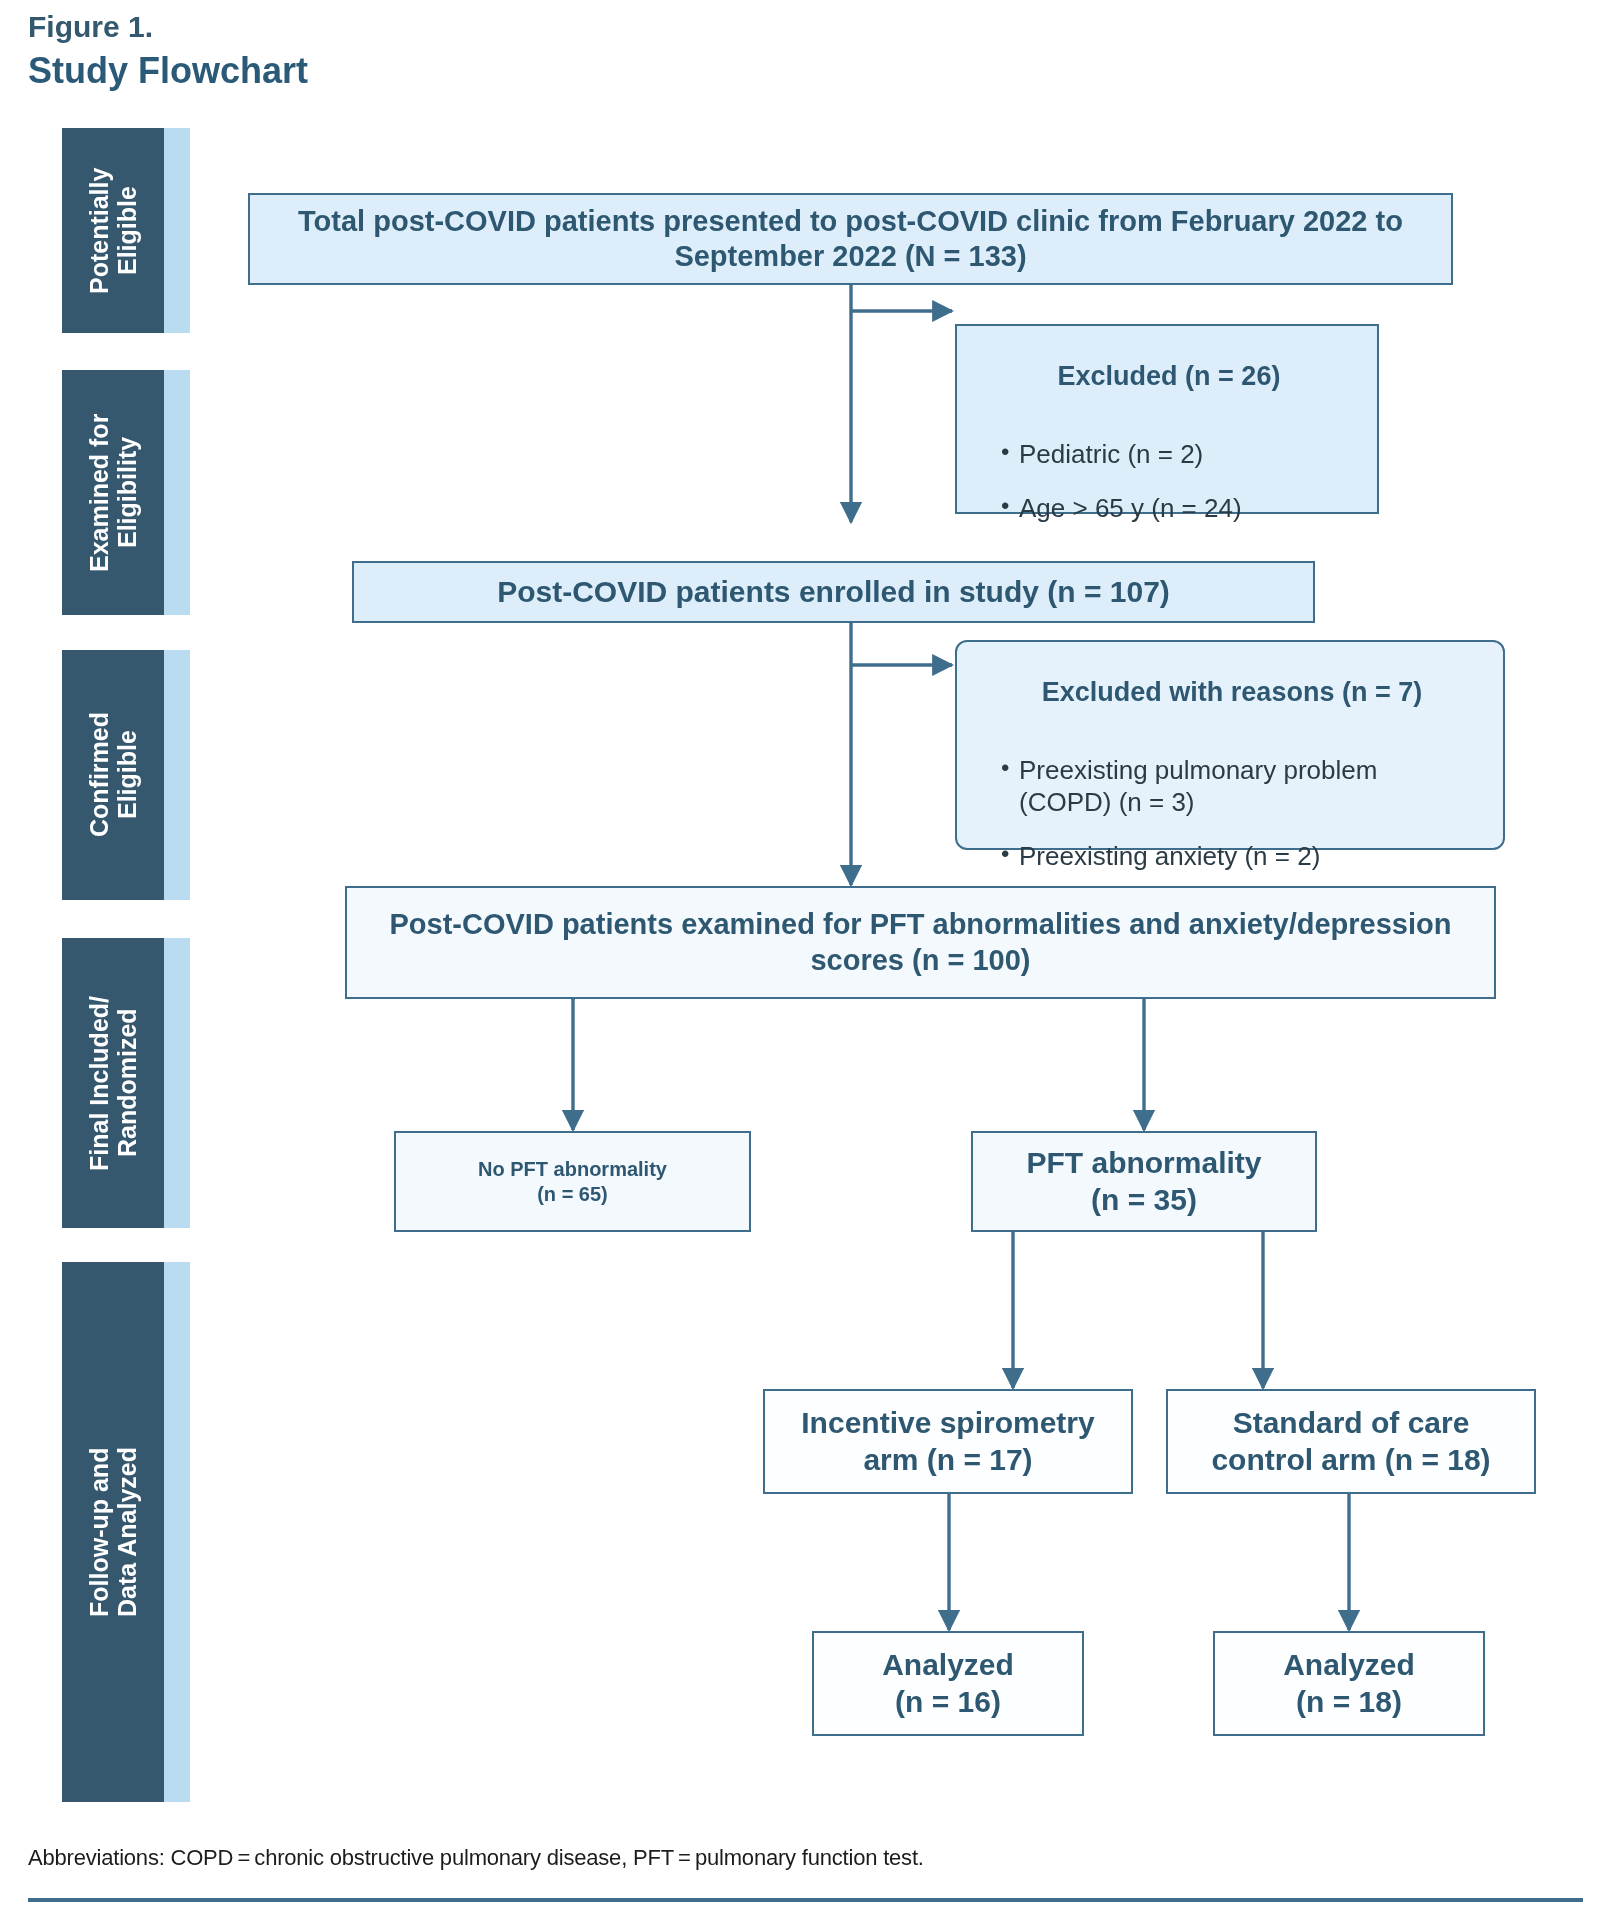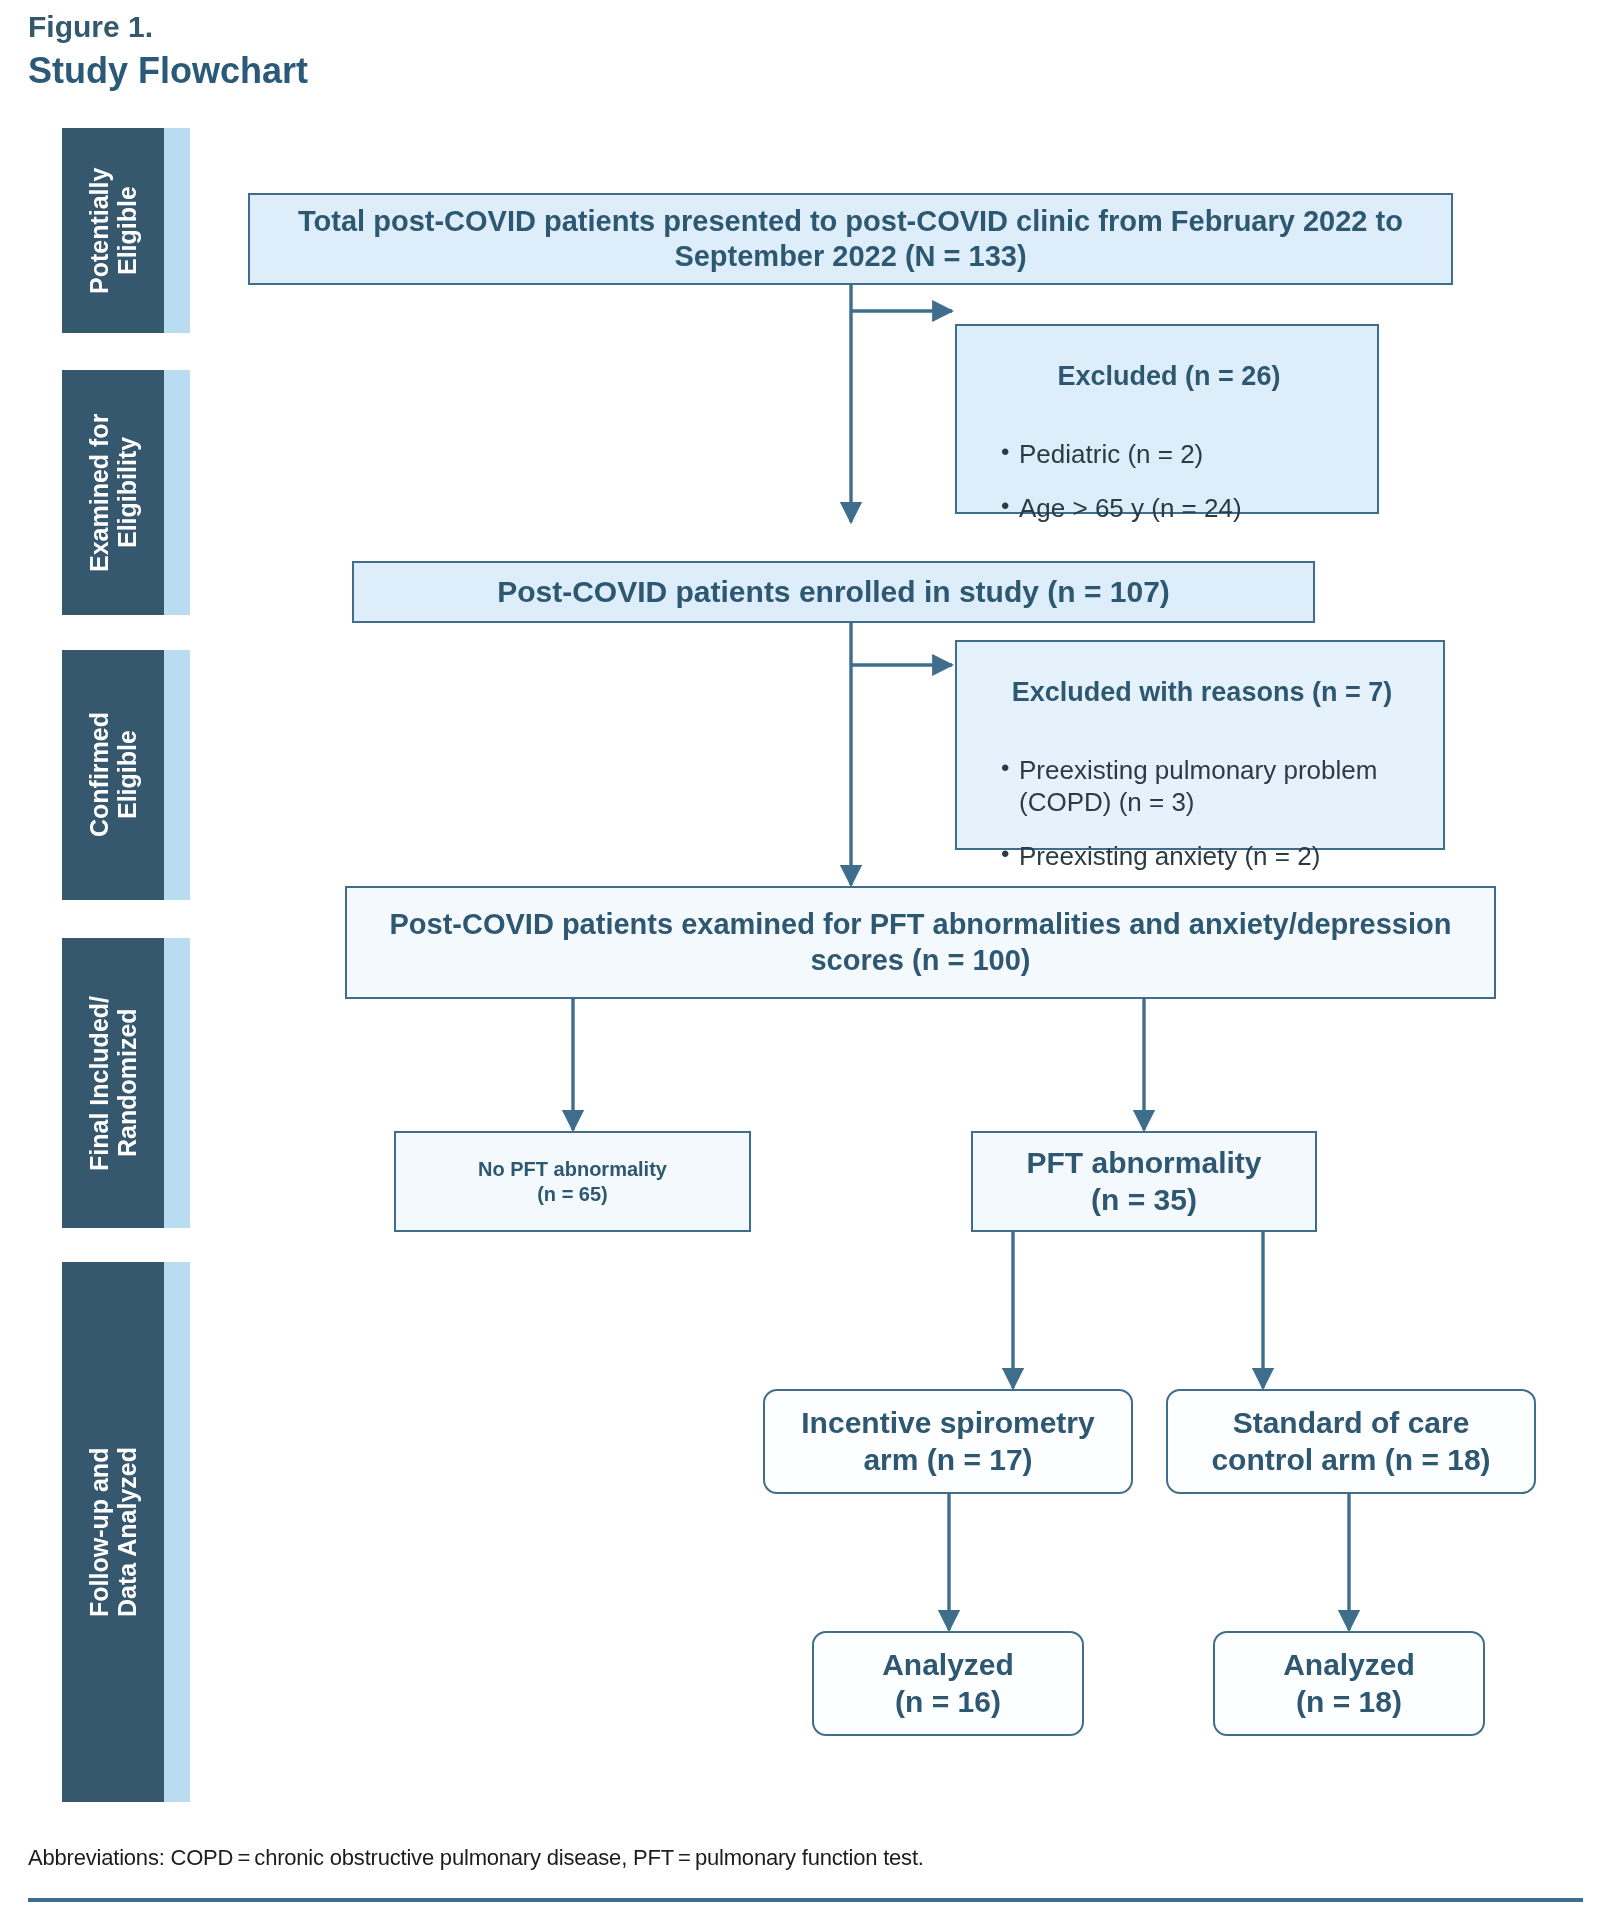--- a/index.html
+++ b/index.html
@@ -47,21 +47,21 @@
     position:absolute; box-sizing:border-box;
     border:2px solid #3f6d8c;
     display:flex; align-items:center; justify-content:center;
     text-align:center;
     line-height:1.22;
     white-space:pre-line;
   }
   .node.fill-blue{ background:#ddeefa;margin-top:38px; }
   .node.fill-paleblue{ background:#e6f2fb; }
   .node.fill-faint{ background:#f4f9fd; }
-  .node.fill-white{ background:#fdfeff;border-radius:14px; }
+  .node.fill-white{ background:#fdfeff; }
   .node.bold{ font-weight:700; }
   .node .node-text{ padding:4px 14px; display:block; }
 
   
   .node.listbox{
     display:block; text-align:left; padding:14px 18px 16px 22px;
   }
   .listbox .list-head{
     display:block; text-align:center; font-weight:700;
     font-size:27px; line-height:1.2; margin-bottom:6px;
@@ -168,21 +168,21 @@
   <ul>
     <li>Pediatric (n = 2)</li>
     <li>Age &gt; 65 y (n = 24)</li>
   </ul>
 </div>
 
 <div class="node fill-blue bold" style="left:352px; top:523px; width:963px; height:62px; font-size:30px;">
   <span class="node-text">Post-COVID patients enrolled in study (n = 107)</span>
 </div>
 
-<div class="node fill-paleblue listbox" style="left:955px; top:640px; width:490px; height:210px;">
+<div class="node fill-paleblue listbox" style="left:955px; top:640px; width:550px; height:210px;border-radius:12px;">
   <span class="list-head">Excluded with reasons (n = 7)</span>
   <ul>
     <li>Preexisting pulmonary problem
 (COPD) (n = 3)</li>
     <li>Preexisting anxiety (n = 2)</li>
   </ul>
 </div>
 
 <div class="node fill-faint bold" style="left:345px; top:886px; width:1151px; height:113px; font-size:29px;">
   <span class="node-text">Post-COVID patients examined for PFT abnormalities and anxiety/depression scores (n = 100)</span>

